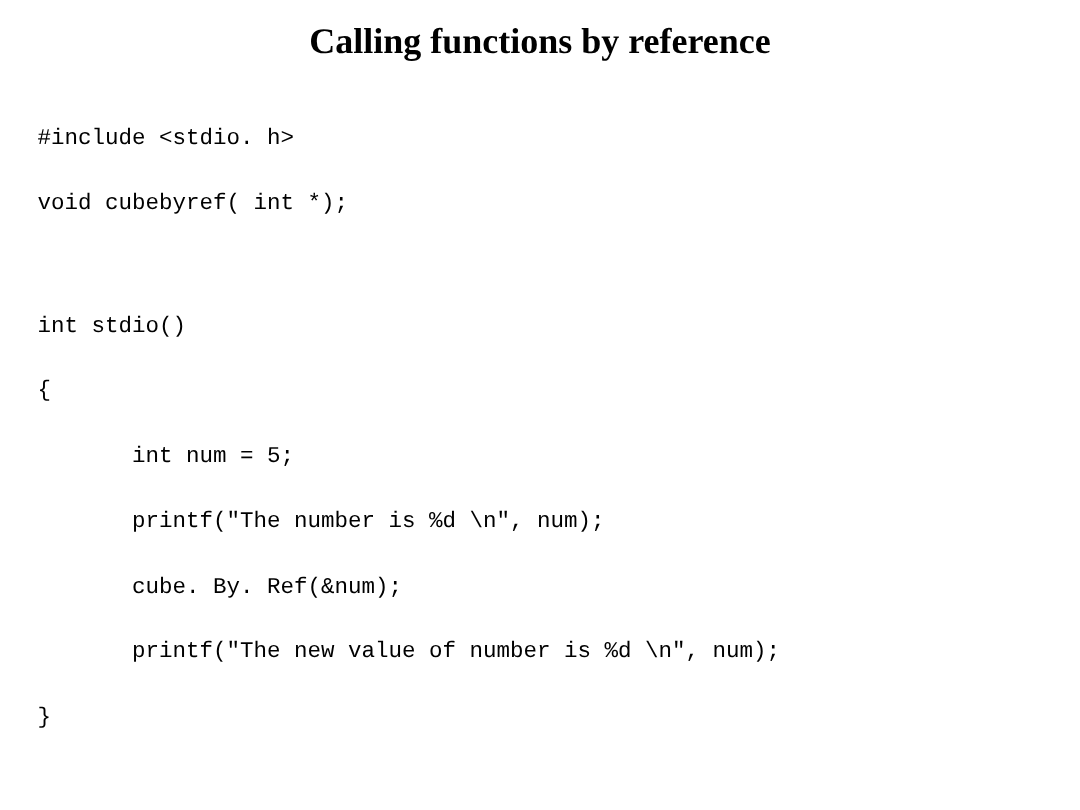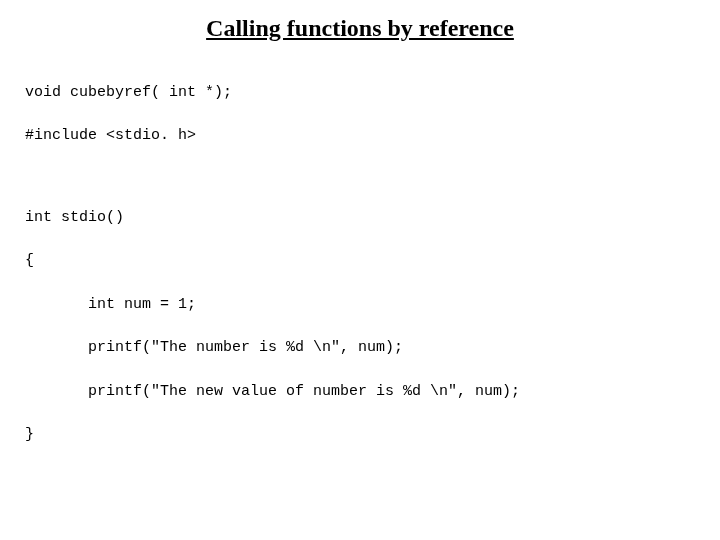--- a/index.html
+++ b/index.html
@@ -11,48 +11,48 @@
       width: 720px;
       height: 540px;
       background: #ffffff;
       padding: 15px 25px;
       font-family: "Times New Roman", serif;
     }
     .title {
       text-align: center;
       font-size: 24px;
       font-weight: bold;
-      text-decoration: underline;
       margin-bottom: 18px;
       padding-left: 120px;
       padding-right: 120px;
     }
     .code-block {
       font-family: "Courier New", monospace;
       font-size: 15px;
       line-height: 1.45;
       white-space: pre;
     }
     .spacer {
       height: 16px;
     }
   </style>
 </head>
 <body>
 
 <div class="title">Calling functions by reference</div>
 
 <div class="code-block">
+<div>#include &lt;stdio. h&gt;</div>
 <div>void cubebyref( int *);</div>
-<div>#include &lt;stdio. h&gt;</div>
 <div class="spacer"></div>
 <div>int stdio()</div>
 <div>{</div>
-<div>       int num = 1;</div>
+<div>       int num = 5;</div>
 <div>       printf("The number is %d \n", num);</div>
+<div>       cube. By. Ref(&amp;num);</div>
 <div>       printf("The new value of number is %d \n", num);</div>
 <div>}</div>
 
 
 
 
 
 </div>
 
 </body></html>

